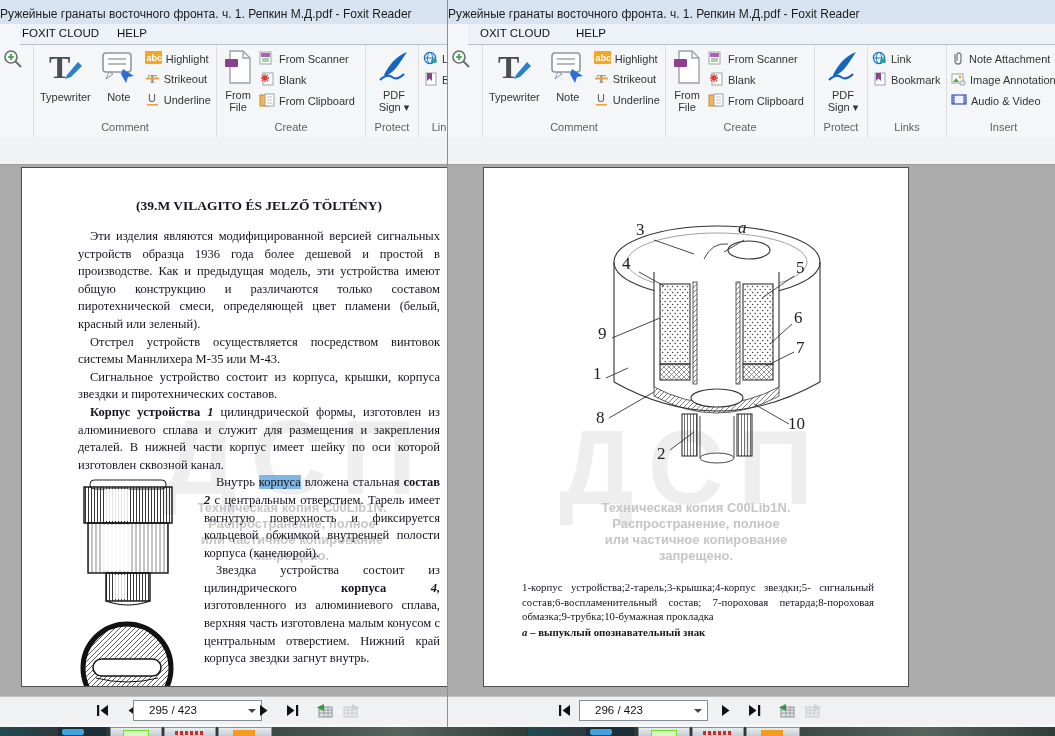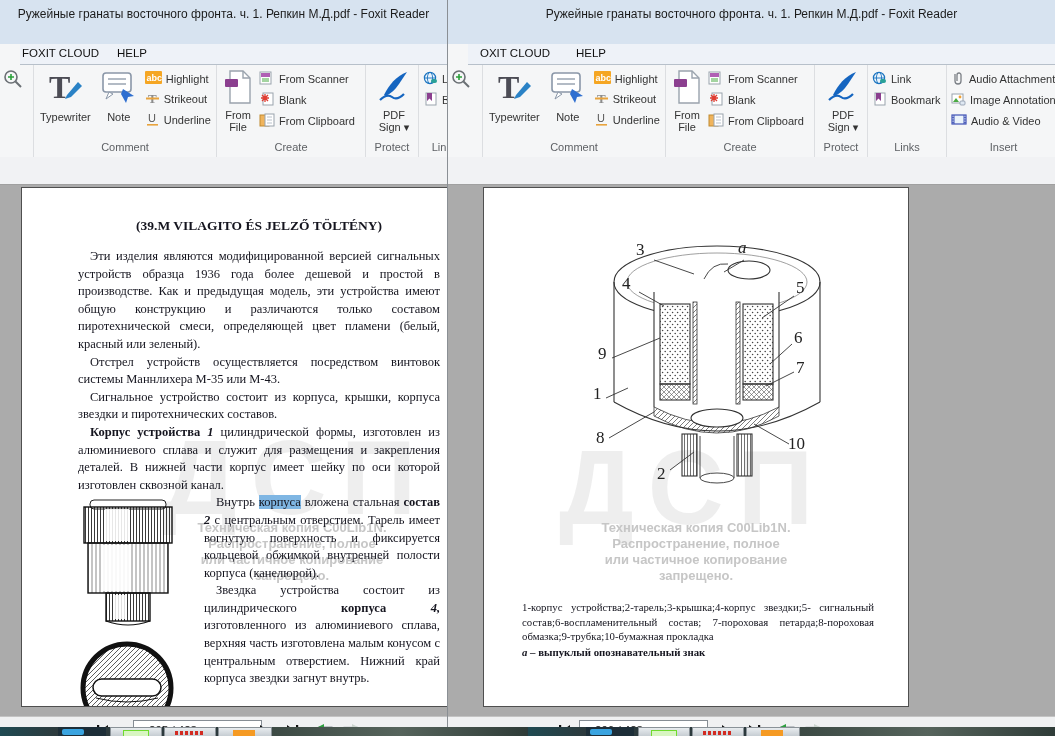--- a/index.html
+++ b/index.html
@@ -1,21 +1,21 @@
 <!DOCTYPE html>
 <html><head>
 <meta charset="utf-8">
 <style>
   html,body{margin:0;padding:0;background:#555;}
   .screen{position:relative;width:1055px;height:736px;overflow:hidden;background:#ababab;
           font-family:"Liberation Sans","DejaVu Sans",sans-serif;}
   .win{position:absolute;top:0;height:727px;overflow:hidden;background:#f5f6f7;}
   #win1{left:0;width:447px;border-right:1px solid #8a8f94;}
   #win2{left:448px;width:607px;}
-  .titlebar{height:44px;background:#d7e3f0;text-align:center;font-size:12px;color:#1c1c1c;
+  .titlebar{height:24px;background:#d7e3f0;text-align:left;font-size:12px;color:#1c1c1c;
             line-height:28px;white-space:nowrap;overflow:hidden;}
   .menubar{height:20px;background:#eef2f8;position:relative;font-size:11.5px;color:#101010;
            border-bottom:1px solid #b7c0ca;margin-left:20px;}
   .menu-item{position:absolute;top:3px;}
   .ribbon{height:92px;background:#f5f6f7;display:flex;align-items:stretch;overflow:hidden;}
   .rgroup{display:flex;flex-direction:column;border-right:1px solid #dcdee1;flex:none;overflow:hidden;}
   .rgc{display:flex;flex:1;align-items:flex-start;padding:3px 2px 0;}
   .rgl{font-size:11px;color:#5e6165;text-align:center;padding:1px 0 4px;white-space:nowrap;}
   .bigbtn{display:flex;flex-direction:column;align-items:center;font-size:11px;color:#333;
           padding:1px 4px;text-align:center;}
@@ -495,21 +495,21 @@
 
       <div class="rgroup" style="width:113px;border-right:none">
         <div class="rgc">
           <div class="minicol">
             <div class="minirow">
               <span>
                 <svg width="14" height="14" viewBox="0 0 14 14">
                     <path d="M4 3 v7 a3 3 0 0 0 6 0 V4 a2 2 0 0 0 -4 0 v6" fill="none" stroke="#7a7f85" stroke-width="1.3"></path>
                   </svg>
               </span>
-              <span>Audio Attachment</span>
+              <span>Note Attachment</span>
             </div>
             <div class="minirow">
               <span>
                 <svg width="15" height="14" viewBox="0 0 15 14">
                     <rect x="1" y="2" width="11" height="9" fill="#fff" stroke="#9aa3ad"></rect>
                     <path d="M2 10 l3-4 3 4z" fill="#49a942"></path>
                     <circle cx="9" cy="5" r="1.4" fill="#f0a030"></circle>
                     <rect x="9" y="9" width="5" height="4" rx="1" fill="#dfe8f2" stroke="#8a97a8" stroke-width="0.8"></rect>
                   </svg>
               </span>

